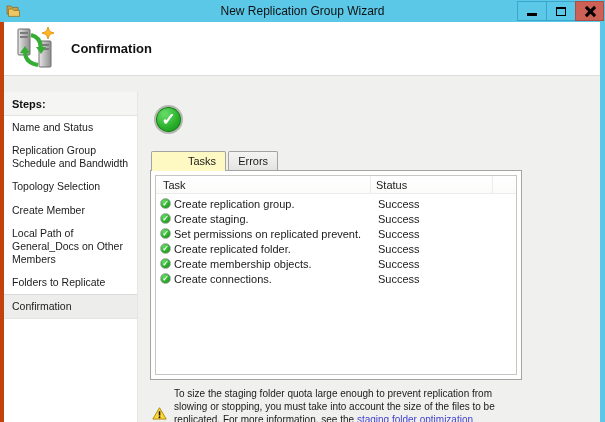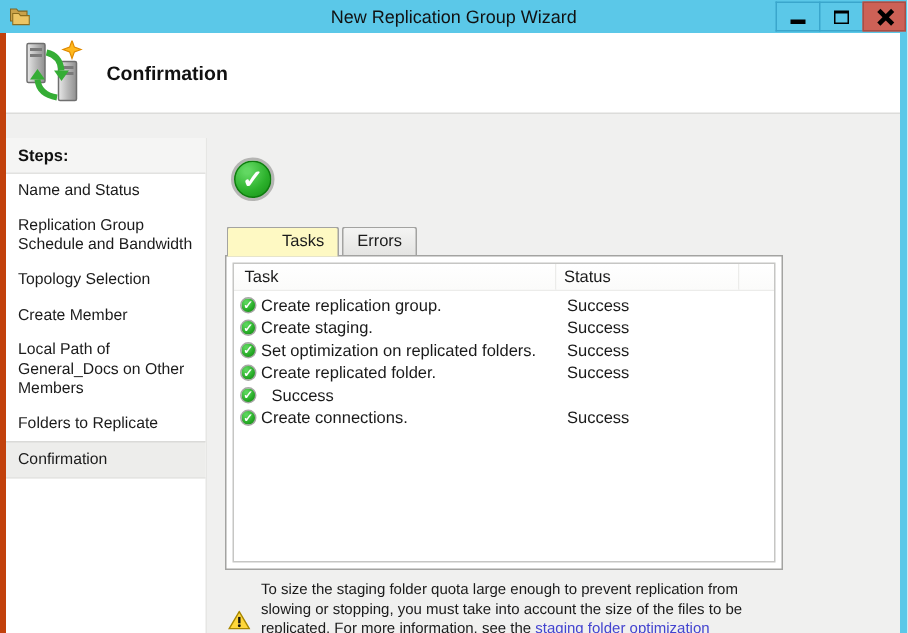--- a/index.html
+++ b/index.html
@@ -188,36 +188,37 @@
                     <span class="chk-s">✓</span>
                   </span>
                   <span class="cell-task">Create staging.</span>
                   <span class="cell-status">Success</span>
                 </div>
 
                 <div class="lv-row">
                   <span class="row-icon">
                     <span class="chk-s">✓</span>
                   </span>
-                  <span class="cell-task">Set optimization on replicated folders.</span>
+                  <span class="cell-task">Set permissions on replicated prevent.</span>
                   <span class="cell-status">Success</span>
                 </div>
 
                 <div class="lv-row">
                   <span class="row-icon">
                     <span class="chk-s">✓</span>
                   </span>
                   <span class="cell-task">Create replicated folder.</span>
                   <span class="cell-status">Success</span>
                 </div>
 
                 <div class="lv-row">
                   <span class="row-icon">
                     <span class="chk-s">✓</span>
                   </span>
+                  <span class="cell-task">Create membership objects.</span>
                   <span class="cell-status">Success</span>
                 </div>
 
                 <div class="lv-row">
                   <span class="row-icon">
                     <span class="chk-s">✓</span>
                   </span>
                   <span class="cell-task">Create connections.</span>
                   <span class="cell-status">Success</span>
                 </div>

